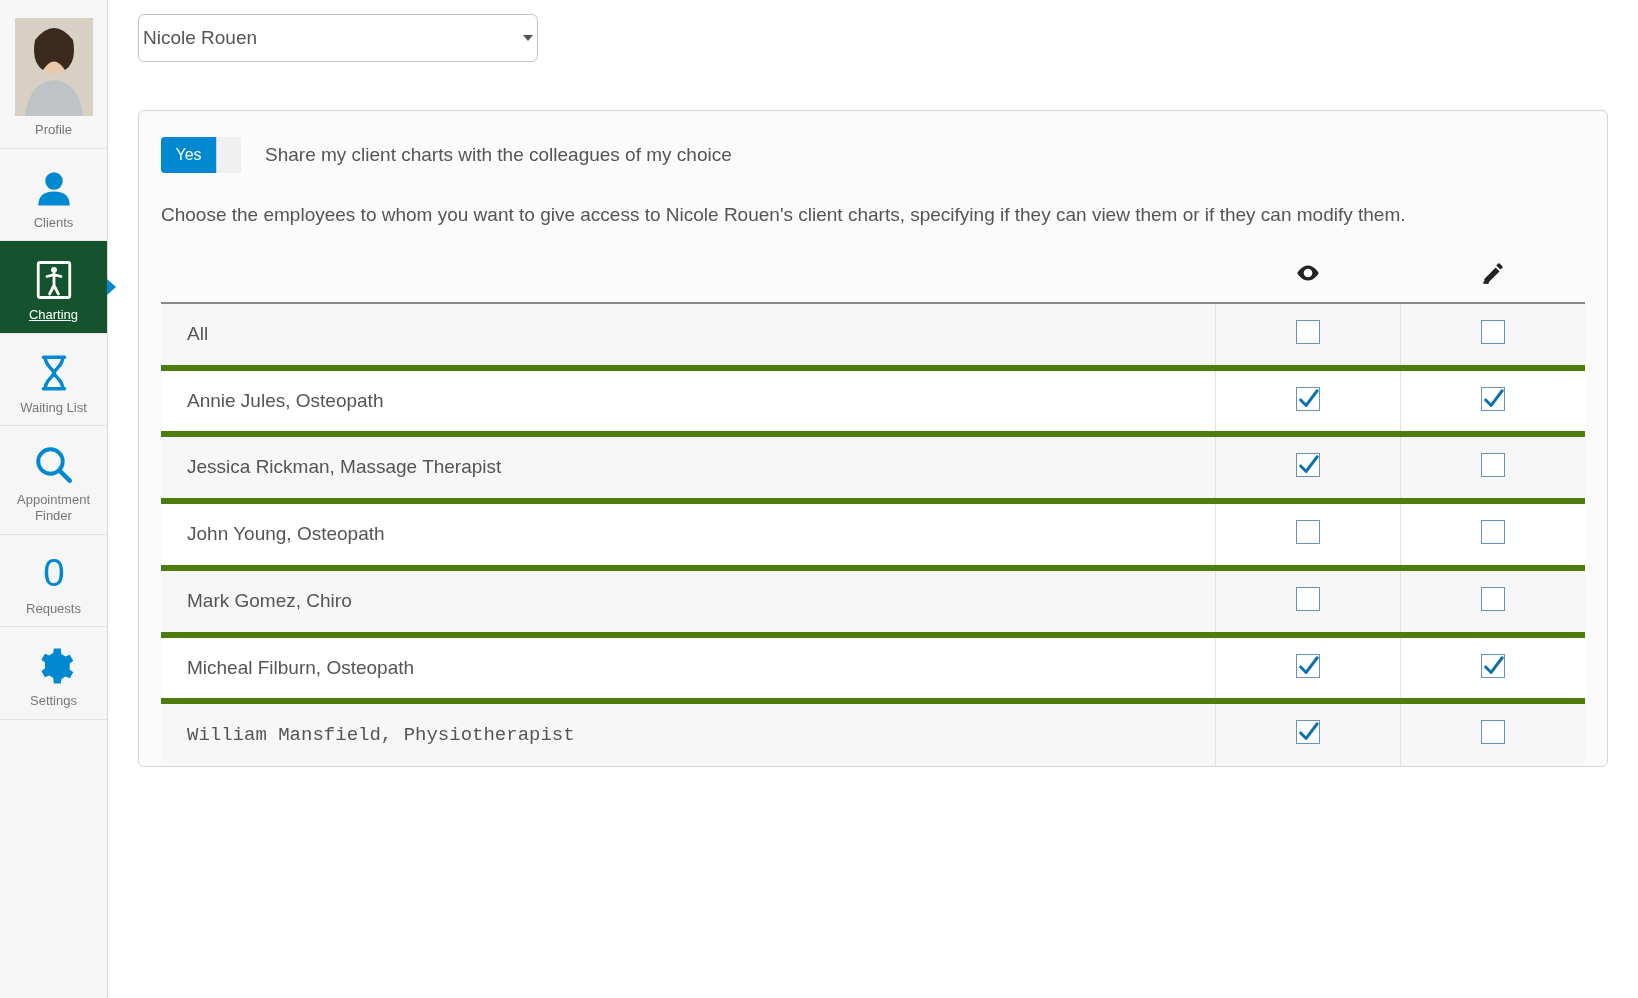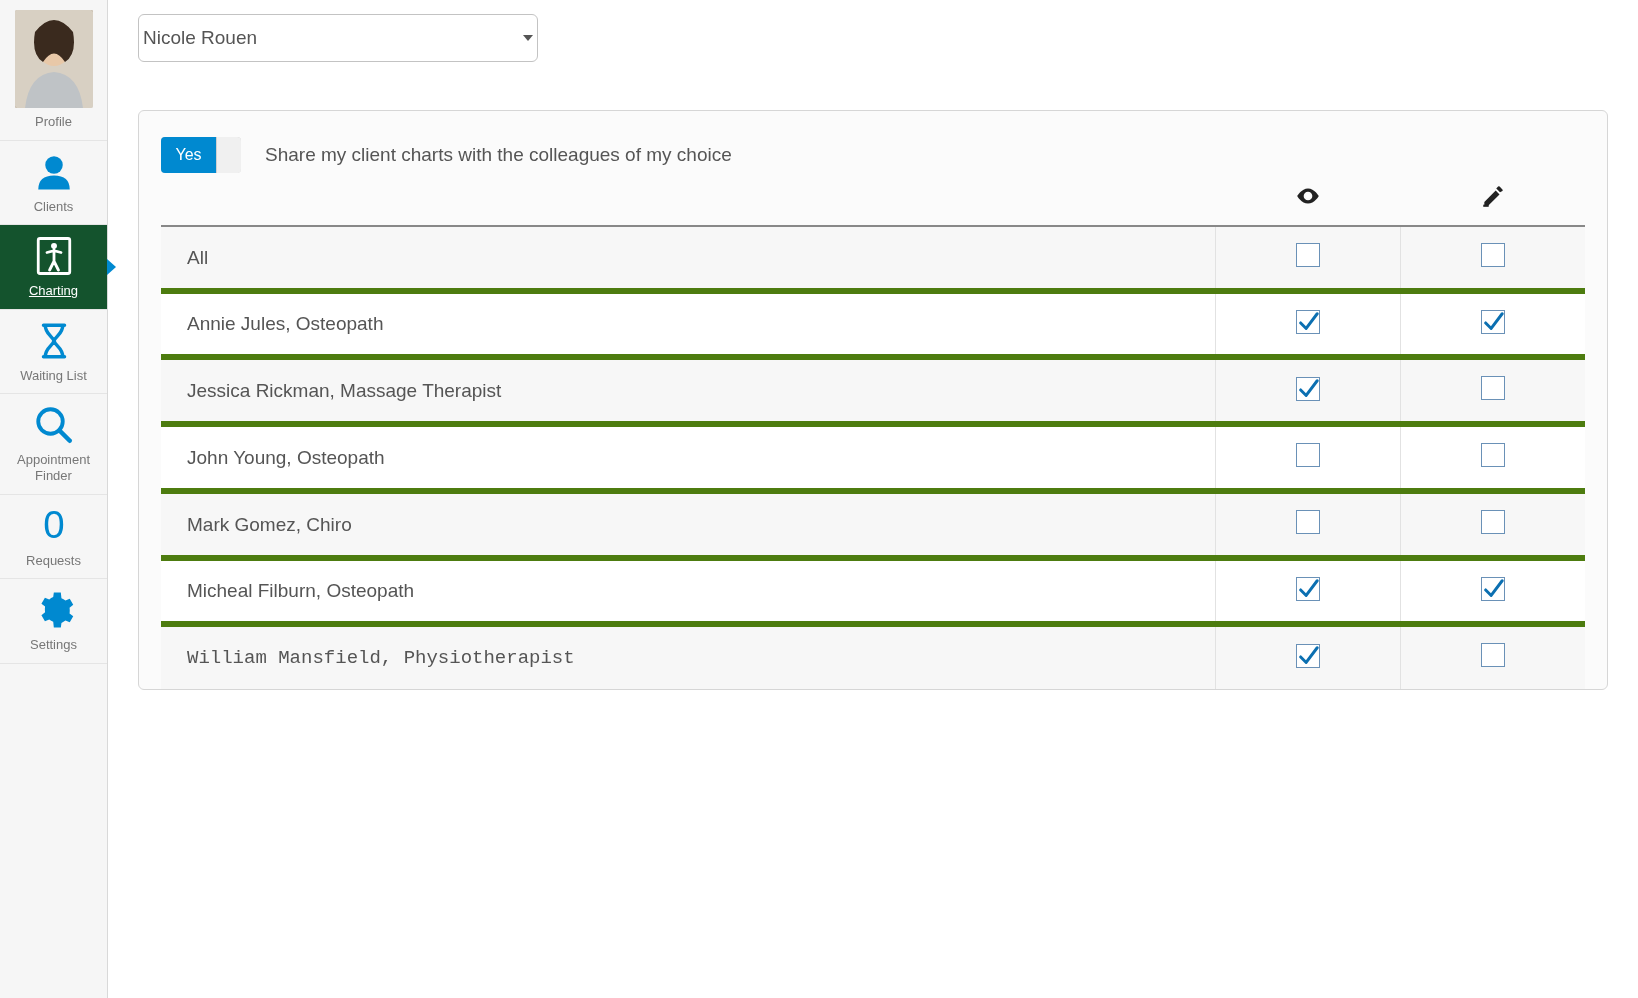--- a/index.html
+++ b/index.html
@@ -18,21 +18,21 @@
     border-right: 1px solid #d9d9d9;
     background: #f6f6f6;
     display: flex;
     flex-direction: column;
   }
   .side-item {
     display: flex;
     flex-direction: column;
     align-items: center;
     justify-content: center;
-    padding: 10px 5px 10px;
+    padding: 18px 5px 10px;
     cursor: pointer;
     border-bottom: 1px solid #e5e5e5;
     position: relative;
   }
   .side-item.active {
     background: #14532d;
     color: #fff;
     text-decoration: underline;
   }
   .side-item.active::after {
@@ -92,20 +92,21 @@
     margin-top: 48px;
     border: 1px solid #d6d6d6;
     border-radius: 6px;
     background: #fbfbfb;
     padding: 26px 22px 0 22px;
   }
   .toggle-row {
     display: flex;
     align-items: center;
     gap: 24px;
+    margin-bottom: 28px;
   }
   .toggle {
     width: 80px;
     height: 36px;
     border-radius: 4px;
     background: #e6e6e6;
     position: relative;
     display: flex;
     align-items: center;
     cursor: pointer;
@@ -264,20 +265,21 @@
   <div class="panel">
 
     <div class="toggle-row">
       <div class="toggle">
         <div class="toggle-on">Yes</div>
         <div class="toggle-knob"></div>
       </div>
       <div class="toggle-label">Share my client charts with the colleagues of my choice</div>
     </div>
 
+    <div class="description">Choose the employees to whom you want to give access to Nicole Rouen's client charts, specifying if they can view them or if they can modify them.</div>
 
     <table class="access">
       <thead>
         <tr>
           <th class="name-col"></th>
           <th class="icon-col">
             <span class="hdr-icon">
               <svg viewBox="0 0 24 24">
                   <path d="M12 5C6 5 2 12 2 12s4 7 10 7 10-7 10-7-4-7-10-7zm0 11a4 4 0 110-8 4 4 0 010 8z"></path>
                   <circle cx="12" cy="12" r="2" fill="#fff"></circle>

